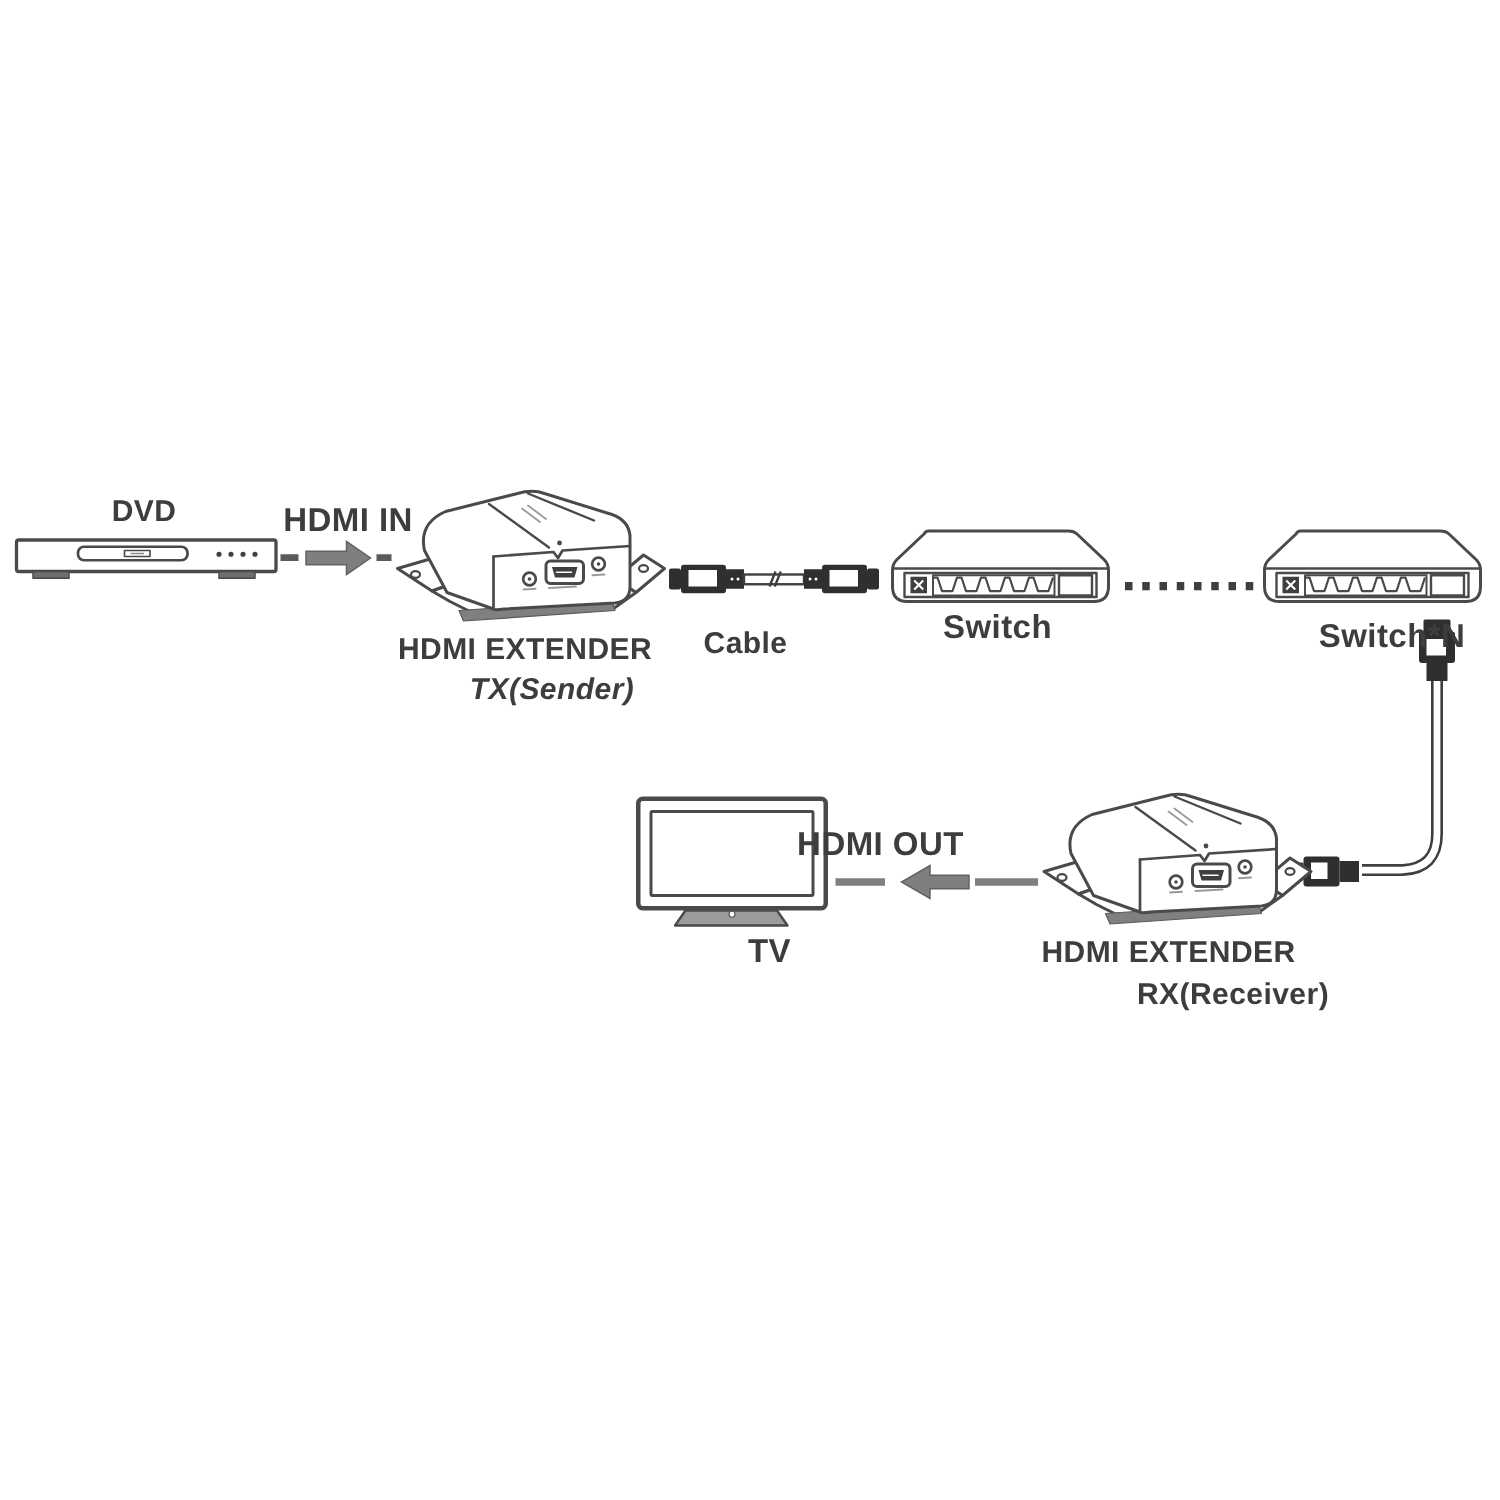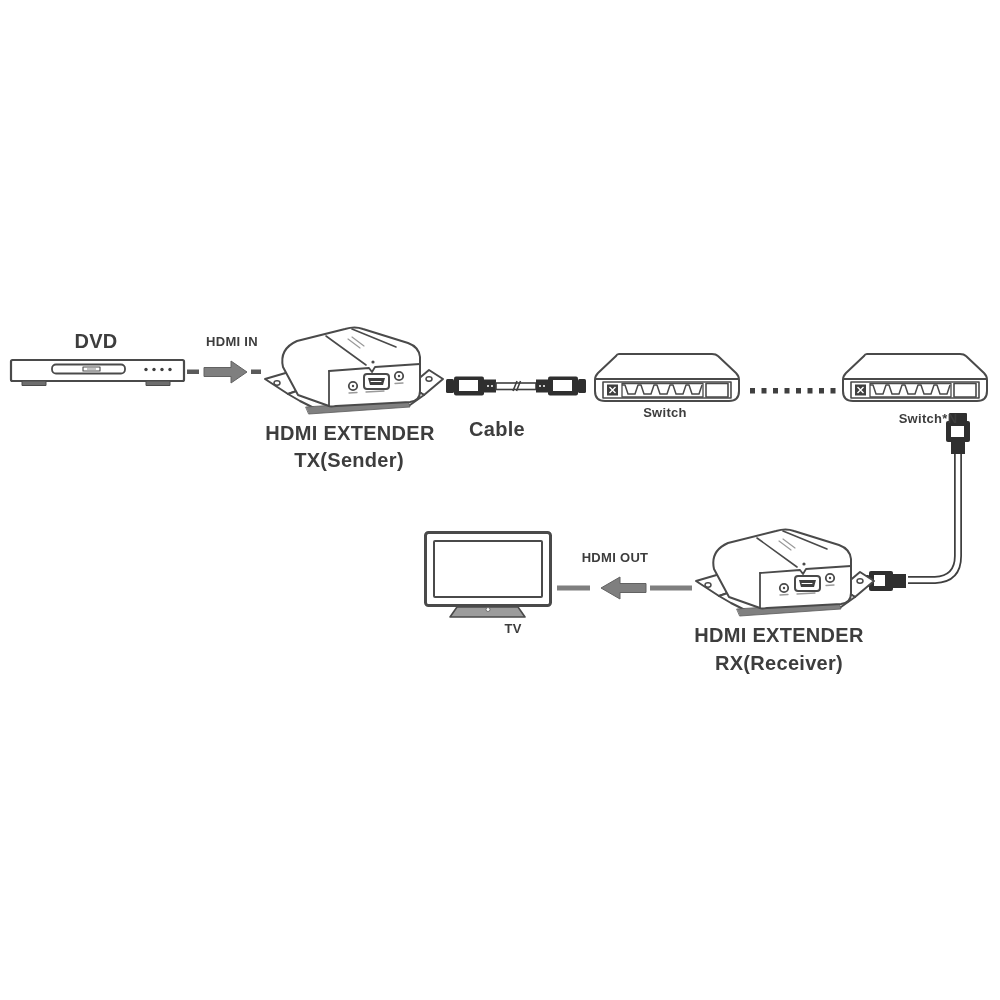--- a/index.html
+++ b/index.html
@@ -11,21 +11,21 @@
     font-family:"Liberation Sans",sans-serif;
   }
   .art{position:absolute;left:0;top:0;width:1000px;height:1000px;}
   .lbl{
     position:absolute;
     transform:translateX(-50%);
     font-weight:bold;
     color:#3d3d3d;
     white-space:nowrap;
     letter-spacing:0.3px;
-    font-size:13px;
+    font-size:22px;
   }
   .lbl-lg{font-size:20px;}
 </style>
 </head>
 <body>
 
 <div class="canvas">
 
   <svg class="art" viewBox="0 0 1000 1000">
     <defs>
@@ -160,22 +160,22 @@
       <polygon points="646,583.5 620,583.5 620,577 601,588 620,599 620,592.5 646,592.5" fill="#7f7f7f" stroke="#626262" stroke-width="1"></polygon>
       <rect x="650" y="585.5" width="42" height="5" fill="#7f7f7f"></rect>
     </g>
 
     <use href="#extender" transform="translate(693,528)"></use>
   </svg>
 
   <div class="lbl lbl-lg" style="left:96px;top:330px;">DVD</div>
   <div class="lbl" style="left:232px;top:334px;">HDMI IN</div>
   <div class="lbl lbl-lg" style="left:350px;top:422px;">HDMI EXTENDER</div>
-  <div class="lbl lbl-lg" style="left:349px;top:449px;">TX(Sender)</div>
+  <div class="lbl lbl-lg" style="left:368px;top:449px;font-style:italic;">TX(Sender)</div>
   <div class="lbl lbl-lg" style="left:497px;top:418px;">Cable</div>
   <div class="lbl" style="left:665px;top:405px;">Switch</div>
   <div class="lbl" style="left:928px;top:411px;">Switch*N</div>
-  <div class="lbl" style="left:615px;top:550px;">HDMI OUT</div>
+  <div class="lbl" style="left:587px;top:550px;">HDMI OUT</div>
   <div class="lbl" style="left:513px;top:621px;">TV</div>
   <div class="lbl lbl-lg" style="left:779px;top:624px;">HDMI EXTENDER</div>
-  <div class="lbl lbl-lg" style="left:779px;top:652px;">RX(Receiver)</div>
+  <div class="lbl lbl-lg" style="left:822px;top:652px;">RX(Receiver)</div>
 
 </div>
 
 </body></html>

